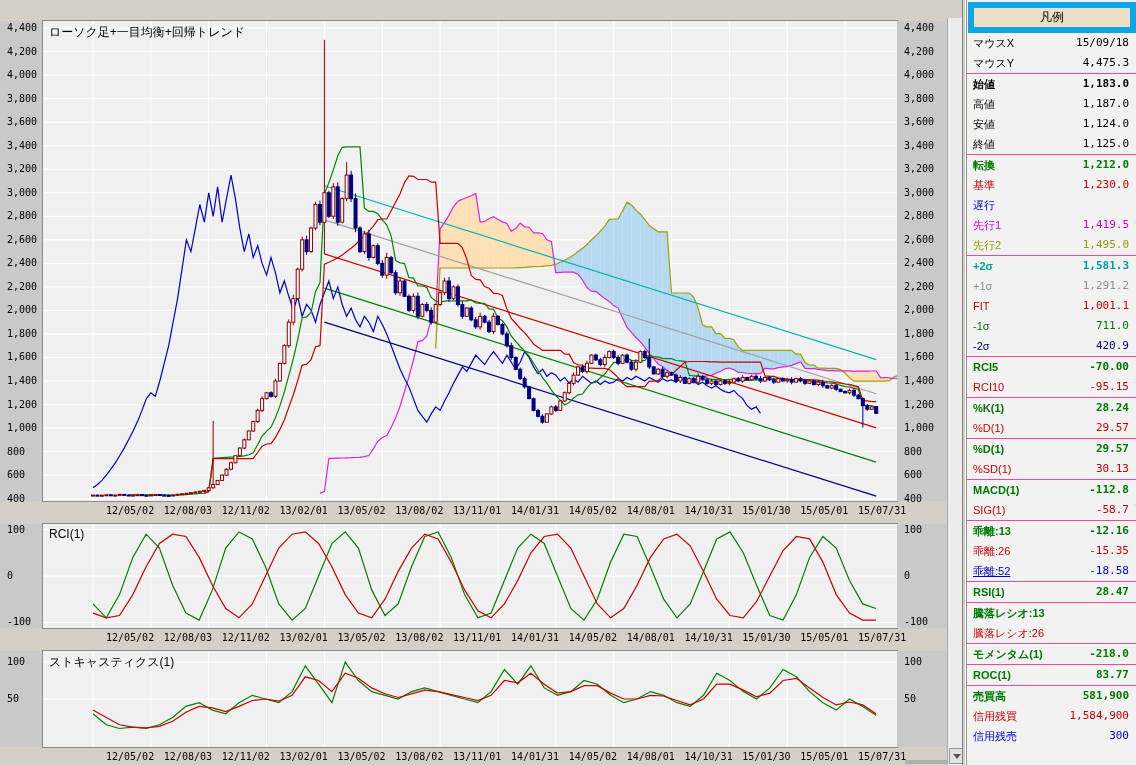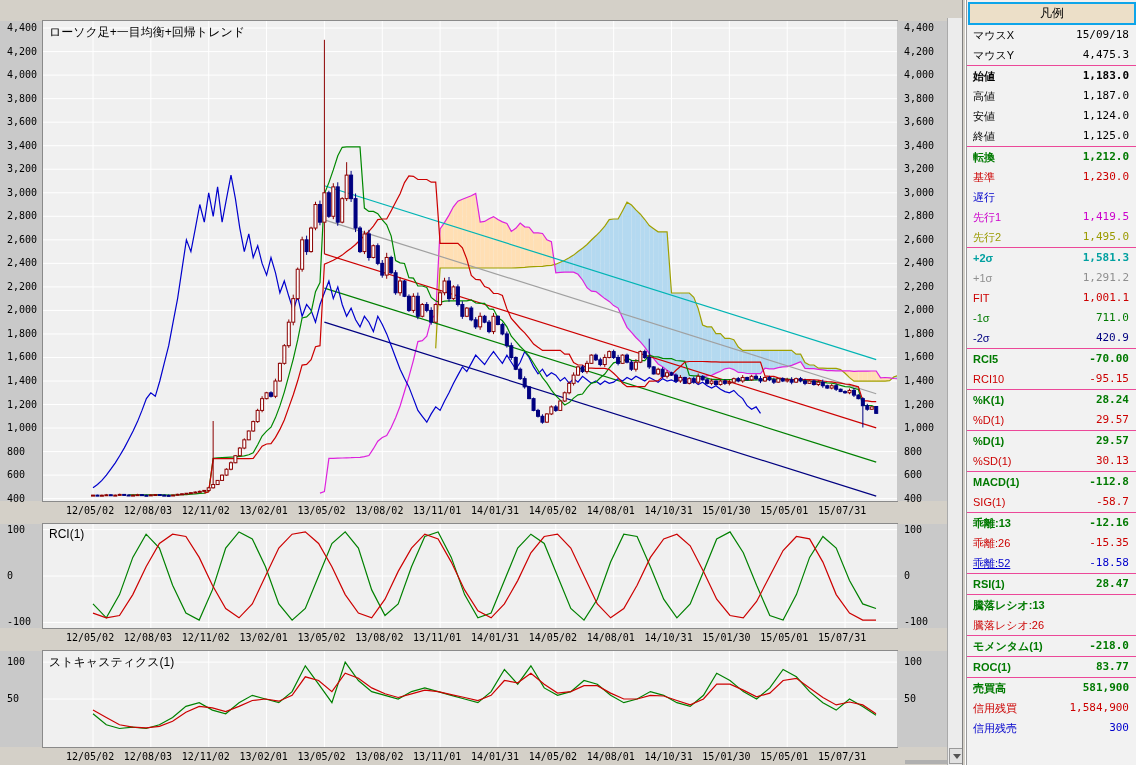--- a/index.html
+++ b/index.html
@@ -3,28 +3,28 @@
 <meta charset="utf-8">
 <style>
   html,body{margin:0;padding:0;background:#d4d0c8;font-family:"Liberation Sans",sans-serif;}
   .app{position:relative;width:1136px;height:765px;overflow:hidden;background:#d4d0c8;font-size:11px;color:#000;}
   .titlebar{position:absolute;left:0;top:0;width:962px;height:18px;background:#efefef;border-bottom:1px solid #9a9a9a;text-align:center;line-height:18px;font-size:12px;}
   .plot{position:absolute;background:#f0f0f0;border:1px solid #8a8a8a;}
   .plotlabel{position:absolute;left:6px;top:3px;font-size:12px;color:#000;z-index:5;white-space:nowrap;}
   .gutter{position:absolute;background:#c9c9c9;font-size:10px;font-family:"DejaVu Sans Mono",monospace;}
   .ylab{position:absolute;left:7px;white-space:nowrap;}
   .xband{position:absolute;background:#d4d0c8;font-size:10px;font-family:"DejaVu Sans Mono",monospace;height:17px;}
-  .xl{position:absolute;top:3px;white-space:nowrap;}
+  .xl{position:absolute;top:3px;white-space:nowrap;margin-left:40px;}
   .vscroll{position:absolute;left:947px;top:18px;width:15px;height:747px;background:#ececec;border-left:1px solid #aaa;}
   .vsbtn{position:absolute;bottom:1px;left:1px;width:13px;height:14px;background:#e2e2e2;border:1px solid #999;}
   .vsbtn:after{content:"";position:absolute;left:3px;top:5px;border-left:4px solid transparent;border-right:4px solid transparent;border-top:5px solid #555;}
   .hthumb{position:absolute;left:905px;top:760px;width:42px;height:4px;background:#b0b0b0;}
   .divider{position:absolute;left:962px;top:0;width:2px;height:765px;background:#d4d0c8;border-left:1px solid #808080;border-right:1px solid #ffffff;}
   .legendcol{position:absolute;left:966px;top:0;width:170px;height:765px;background:#f2f2f2;border-left:1px solid #9a9a9a;}
-  .lheader{margin:2px 1px 0 1px;height:19px;line-height:19px;text-align:center;background:#ecdfc8;border:2px solid #0ea5e9;font-size:12px;}
+  .lheader{margin:2px 1px 0 1px;height:19px;line-height:19px;text-align:center;background:#ecdfc8;border:6px solid #0ea5e9;font-size:12px;}
   .lrow{height:20px;line-height:20px;padding:0 8px 0 6px;display:flex;justify-content:space-between;font-size:11px;}
   .lrow .lv{font-family:"DejaVu Sans Mono",monospace;}
   .lrow.sep{border-top:1px solid #ec4899;font-weight:bold;}
   svg{display:block;}
 </style>
 </head>
 <body>
 
 <div class="app">
 

